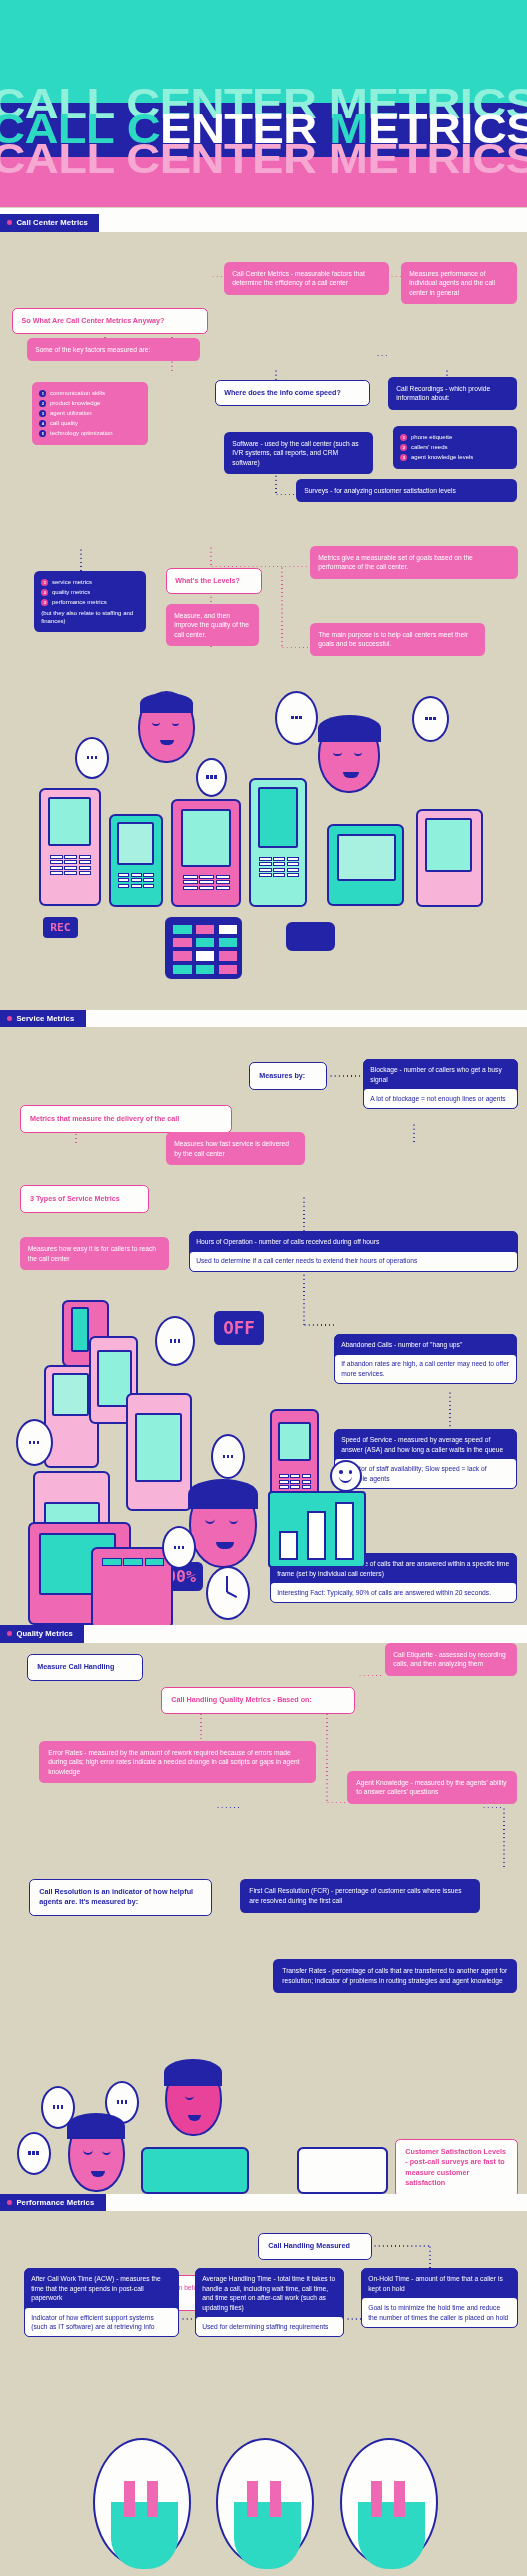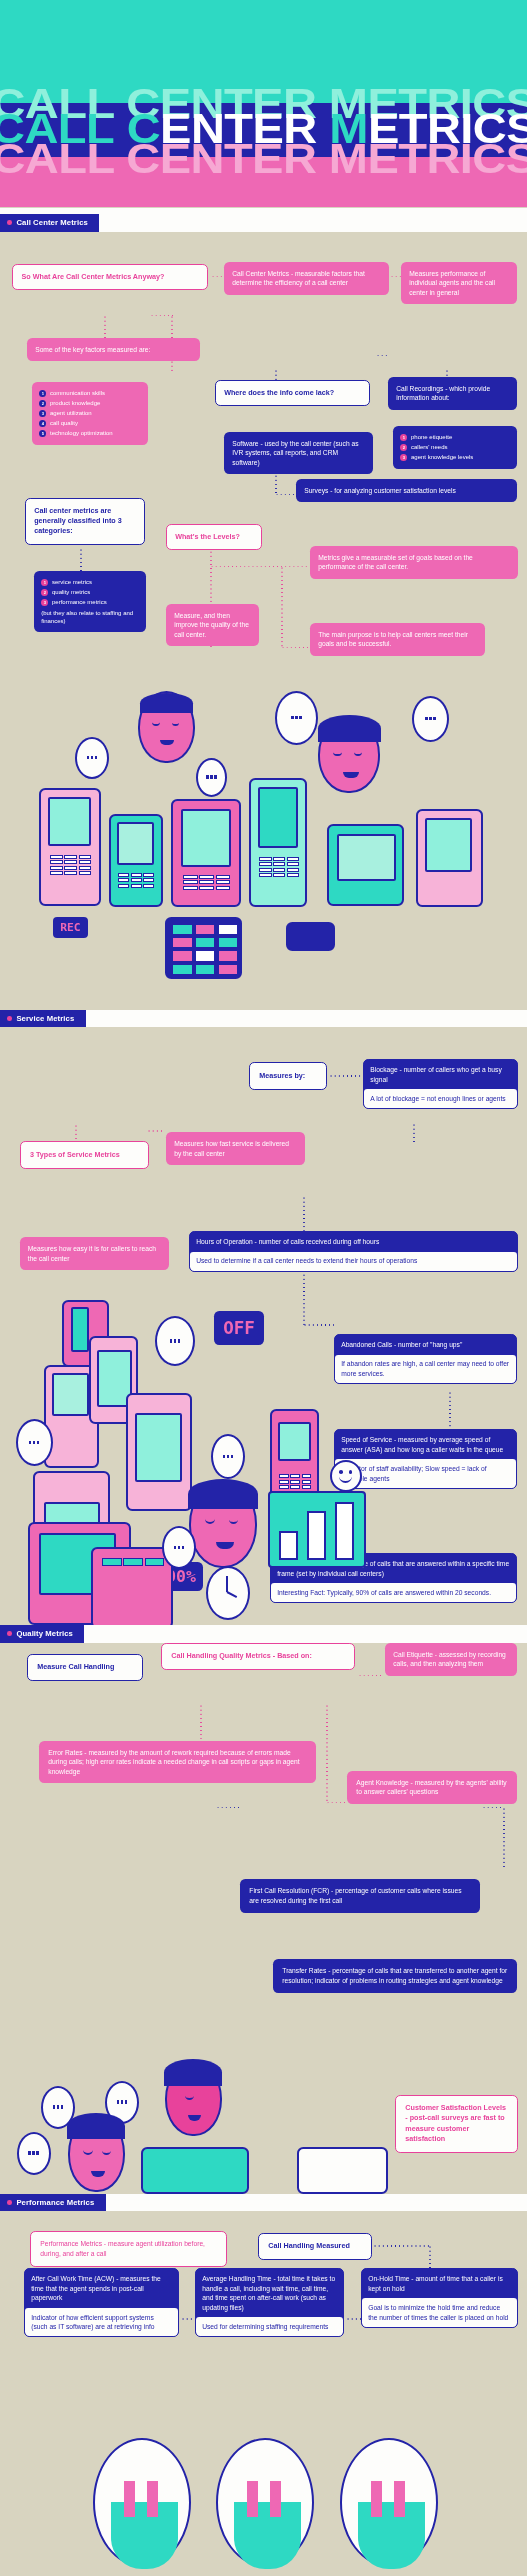--- a/index.html
+++ b/index.html
@@ -87,21 +87,21 @@
   
   .card{
     position:absolute;
     border-radius:5.2px;
     padding:5.2px 6.2px;
     font-size:6px;
     line-height:1.42;
   }
   .c-pink     { background:var(--pink);  color:#fff; }
   .c-blue     { background:var(--blue);  color:#fff; }
-  .c-white-p  { background:var(--white); color:var(--pink-deep); border:1.5px solid var(--pink-deep); }
+  .c-white-p  { background:var(--white); color:var(--pink-deep); border:1.5px solid var(--pink-deep);margin-top:44px; }
   .c-white-b  { background:var(--white); color:var(--blue); border:1.5px solid var(--blue); }
 
   
   .combo{ position:absolute; border-radius:5.2px; overflow:hidden; }
   .combo .head{ padding:5.2px 6.2px; font-size:6px; line-height:1.42; }
   .combo .body{ padding:4.6px 6.2px; font-size:6px; line-height:1.42; }
   .combo.blue{ background:var(--blue); border:1.5px solid var(--blue); }
   .combo.blue .head{ color:#fff; }
   .combo.blue .body{ background:var(--white); color:var(--blue); border-radius:3.1px; }
 
@@ -240,21 +240,21 @@
             <span>call quality</span>
           </li>
         <li>
             <span class="num on-pink">5</span>
             <span>technology optimization</span>
           </li>
       </ul>
     </div>
 
     <div class="card c-white-b" style="left:215px;top:148px;width:155px;font-size:7.2px;font-weight:bold;padding:7.2px 8.2px;">
-      <span>Where does the info come lack?</span>
+      <span>Where does the info come speed?</span>
     </div>
 
     <div class="card c-blue" style="left:224px;top:200px;width:149px;padding:7.2px 8.2px;font-size:6.7px;">
       <span>Software - used by the call center (such as IVR systems, call reports, and CRM software)</span>
     </div>
 
     <div class="card c-blue" style="left:388px;top:145px;width:129px;padding:7.2px 8.2px;font-size:6.7px;">
       <span>Call Recordings - which provide information about:</span>
     </div>
 
@@ -272,23 +272,20 @@
             <span class="num on-blue">3</span>
             <span>agent knowledge levels</span>
           </li>
       </ul>
     </div>
 
     <div class="card c-blue" style="left:296px;top:247px;width:221px;padding:7.2px 8.2px;font-size:6.7px;">
       <span>Surveys - for analyzing customer satisfaction levels</span>
     </div>
 
-    <div class="card c-white-b" style="left:25px;top:266px;width:120px;font-size:7.2px;font-weight:bold;padding:7.2px 8.2px;">
-      <span>Call center metrics are generally classified into 3 categories:</span>
-    </div>
 
     <div class="card c-blue" style="left:34px;top:339px;width:112px;padding:6.2px 7.2px;">
       <ul class="numlist">
         <li>
             <span class="num on-blue">1</span>
             <span>service metrics</span>
           </li>
         <li>
             <span class="num on-blue">2</span>
             <span>quality metrics</span>
@@ -415,21 +412,21 @@
           <i></i>
           <i></i>
           <i></i>
           <i></i>
           <i></i>
           <i></i>
           <i></i>
       </div>
     </div>
 
-    <div class="rec-badge" style="left:53px;top:685px">REC</div>
+    <div class="rec-badge" style="left:43px;top:685px">REC</div>
 
     <div class="phone" style="left:327px;top:592px;width:77px;height:82px;background:var(--teal)">
       <div class="screen" style="left:8.2px;top:8.2px;width:59px;height:47px;background:var(--teal-pale)"></div>
     </div>
     <div class="phone" style="left:416px;top:577px;width:67px;height:98px;background:var(--pink-light)">
       <div class="screen" style="left:7.2px;top:7.2px;width:47px;height:54px;background:var(--teal-light)"></div>
     </div>
 
     <div class="phone" style="left:165px;top:685px;width:77px;height:62px;background:var(--blue)">
       <div class="keypad" style="left:5.2px;top:5.2px;width:66px;gap:2.1px">
@@ -462,20 +459,23 @@
     <div class="dots-h d-blue" style="left:329px;top:48px;width:34px"></div>
     <div class="dots-v d-pink" style="left:75px;top:97px;height:20.6px"></div>
     <div class="dots-h d-pink" style="left:147px;top:103px;width:17.5px"></div>
     <div class="dots-v d-blue" style="left:413px;top:96px;height:21.6px"></div>
     <div class="dots-v d-blue" style="left:303px;top:169px;height:40px"></div>
     <div class="dots-h d-blue" style="left:303px;top:208px;width:31px"></div>
     <div class="dots-v d-blue" style="left:303px;top:242px;height:57px"></div>
     <div class="dots-h d-blue" style="left:303px;top:297px;width:31px"></div>
     <div class="dots-v d-blue" style="left:449px;top:364px;height:81px"></div>
 
+    <div class="card c-white-p" style="left:19.6px;top:34px;width:212px;font-size:7.2px;font-weight:bold;padding:7.7px 9.3px;">
+      <span>Metrics that measure the delivery of the call</span>
+    </div>
 
     <div class="card c-white-b" style="left:249px;top:35px;width:78px;font-size:7.2px;font-weight:bold;padding:7.7px 9.3px;">
       <span>Measures by:</span>
     </div>
 
     <div class="combo blue" style="left:363px;top:32px;width:155px;">
       <div class="head" style="font-size:6.7px"><span>Blockage - number of callers who get a busy signal</span></div>
       <div class="body" style="font-size:6.7px"><span>A lot of blockage = not enough lines or agents</span></div>
     </div>
 
@@ -648,20 +648,23 @@
     </div>
 
     <div class="card c-pink" style="left:39px;top:98px;width:277px;padding:7.2px 9.3px;font-size:6.7px;">
       <span>Error Rates - measured by the amount of rework required because of errors made during calls; high error rates indicate a needed change in call scripts or gaps in agent knowledge</span>
     </div>
 
     <div class="card c-pink" style="left:347px;top:128px;width:170px;padding:7.2px 9.3px;font-size:6.7px;">
       <span>Agent Knowledge - measured by the agents' ability to answer callers' questions</span>
     </div>
 
+    <div class="card c-white-b" style="left:29px;top:236px;width:183px;padding:7.7px 9.3px;font-size:7.2px;font-weight:bold;">
+      <span>Call Resolution is an indicator of how helpful agents are. It's measured by:</span>
+    </div>
 
     <div class="card c-blue" style="left:240px;top:236px;width:240px;padding:7.7px 9.3px;font-size:6.7px;">
       <span>First Call Resolution (FCR) - percentage of customer calls where issues are resolved during the first call</span>
     </div>
 
     <div class="card c-blue" style="left:273px;top:316px;width:244px;padding:7.7px 9.3px;font-size:6.7px;">
       <span>Transfer Rates - percentage of calls that are transferred to another agent for resolution; indicator of problems in routing strategies and agent knowledge</span>
     </div>
 
     <div class="card c-white-p" style="left:395px;top:452px;width:123px;padding:7.7px 9.3px;font-size:7.2px;font-weight:bold;">

